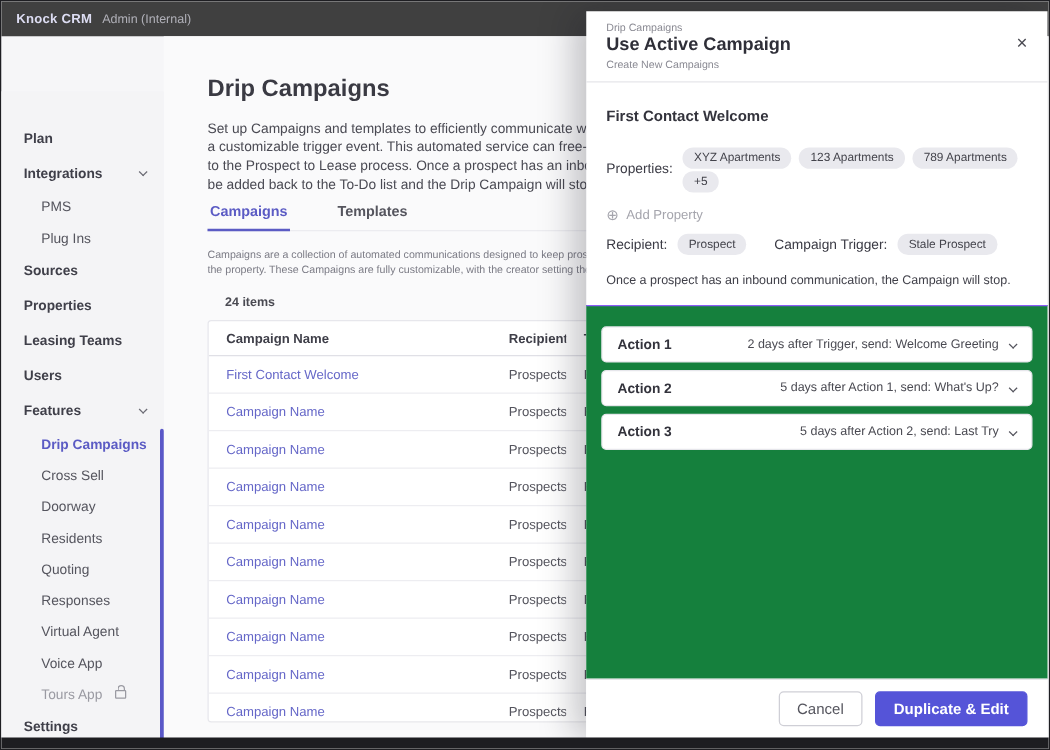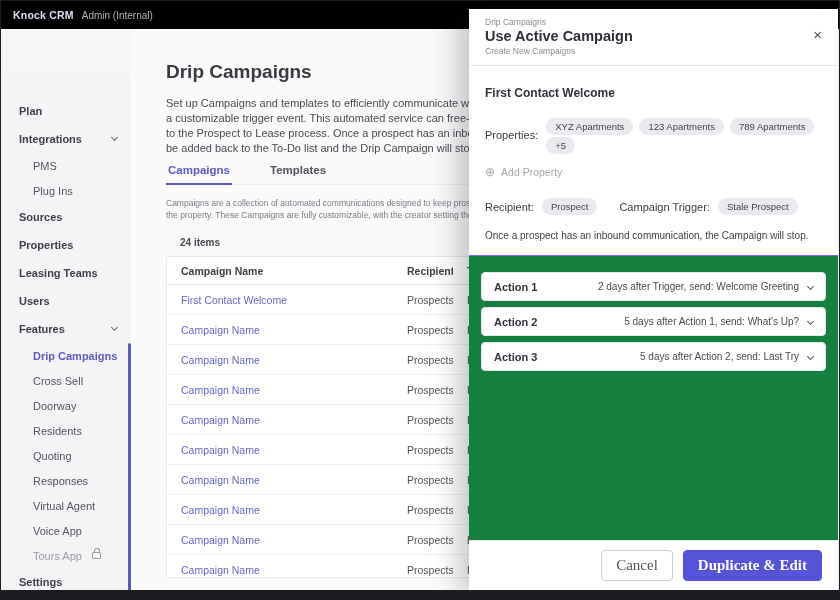--- a/index.html
+++ b/index.html
@@ -1,20 +1,20 @@
 <!DOCTYPE html>
 <html><head>
 <meta charset="utf-8">
 <style>
   * { margin:0; padding:0; box-sizing:border-box; }
   html,body { width:840px; height:600px; overflow:hidden; font-family:"Liberation Sans", sans-serif; background:#e9e9ec; }
   .screen { position:relative; width:840px; height:600px; border:1px solid #1e1e22; background:#f6f6f8; overflow:hidden; }
 
   
-  .topbar { position:absolute; left:0; top:0; width:100%; height:28px; background:#000000; display:flex; align-items:center; padding:0 12px; z-index:1; }
+  .topbar { position:absolute; left:0; top:0; width:100%; height:28px; background:#404040; display:flex; align-items:center; padding:0 12px; z-index:1; }
   .brand { font-size:10.5px; font-weight:bold; color:#dcdcf2; margin-right:8px; letter-spacing:.2px; }
   .brand-sub { font-size:10px; color:#b0b0b8; }
 
   
   .bottombar { position:absolute; left:0; bottom:0; width:100%; height:9px; background:#1d1d21; z-index:10; }
 
   
   .sidebar { position:absolute; left:0; top:28px; bottom:9px; width:130px; background:#f4f4f6; padding-top:24px; z-index:2;margin-top:44px; }
   .sb-indicator { position:absolute; right:0; top:270px; width:3px; height:252px; background:#5a58c8; border-radius:2px; }
   .sb-item { display:flex; align-items:center; cursor:pointer; color:#3f3f49; padding-right:14px; }
@@ -56,31 +56,31 @@
   .p-subtitle { font-size:8.5px; color:#8a8a93; margin-top:2px; }
   .p-close { position:absolute; right:16px; top:18px; font-size:15px; color:#4a4a52; cursor:pointer; line-height:1; }
   .p-top { padding:20px 16px 14px 16px; }
   .p-campaign { font-size:12px; font-weight:bold; color:#33333c; margin-bottom:16px; }
   .kv-row { display:flex; align-items:center; flex-wrap:nowrap; }
   .kv-label { font-size:11px; color:#3a3a44; margin-right:8px; white-space:nowrap; }
   .kv-label.second { margin-left:16px; }
   .chip { display:inline-block; background:#e9e9ee; color:#44444c; font-size:9.5px; padding:3px 9px; border-radius:10px; margin-right:6px; white-space:nowrap; cursor:pointer; }
   .add-prop { margin-top:12px; display:flex; align-items:center; gap:6px; color:#a5a5ad; font-size:10.5px; cursor:pointer; }
   .add-icon { font-size:12px; line-height:1; }
-  .kv2 { margin-top:20px; }
+  .kv2 { margin-top:9px; }
   .stop-note { margin-top:15px; font-size:10px; color:#3f3f48; }
   .p-actions { flex:1; background:#15803d; border-top:1px solid #8b5cf6; padding:16px 12px; overflow:hidden; }
   .action-card { display:flex; align-items:center; justify-content:space-between; background:#ffffff; border:1px solid #e6e6eb;
                  border-radius:4px; height:29px; padding:0 12px; margin-bottom:6px; cursor:pointer; }
   .a-label { font-size:11px; font-weight:bold; color:#33333c; }
   .a-right { display:flex; align-items:center; gap:9px; }
   .a-detail { font-size:10px; color:#4a4a52; }
   .chev-dark { border-color:#55555e; margin:0; }
   .p-footer { border-top:1px solid #e6e6ea; padding:9px 16px; display:flex; justify-content:flex-end; gap:10px; background:#ffffff; }
-  .btn { font-family:Liberation Serif, serif; font-size:15px; border-radius:4px; padding:6px 14px; cursor:pointer; }
+  .btn { font-family:Liberation Sans, sans-serif; font-size:12px; border-radius:4px; padding:6px 14px; cursor:pointer; }
   .btn.secondary { background:#ffffff; border:1px solid #cfcfd6; color:#55555e; }
   .btn.primary { background:#5554d8; border:1px solid #5554d8; color:#ffffff; font-weight:bold; }
 </style>
 </head>
 <body>
 
 <div class="screen">
 
   <div class="topbar">
     <span class="brand">Knock CRM</span>

